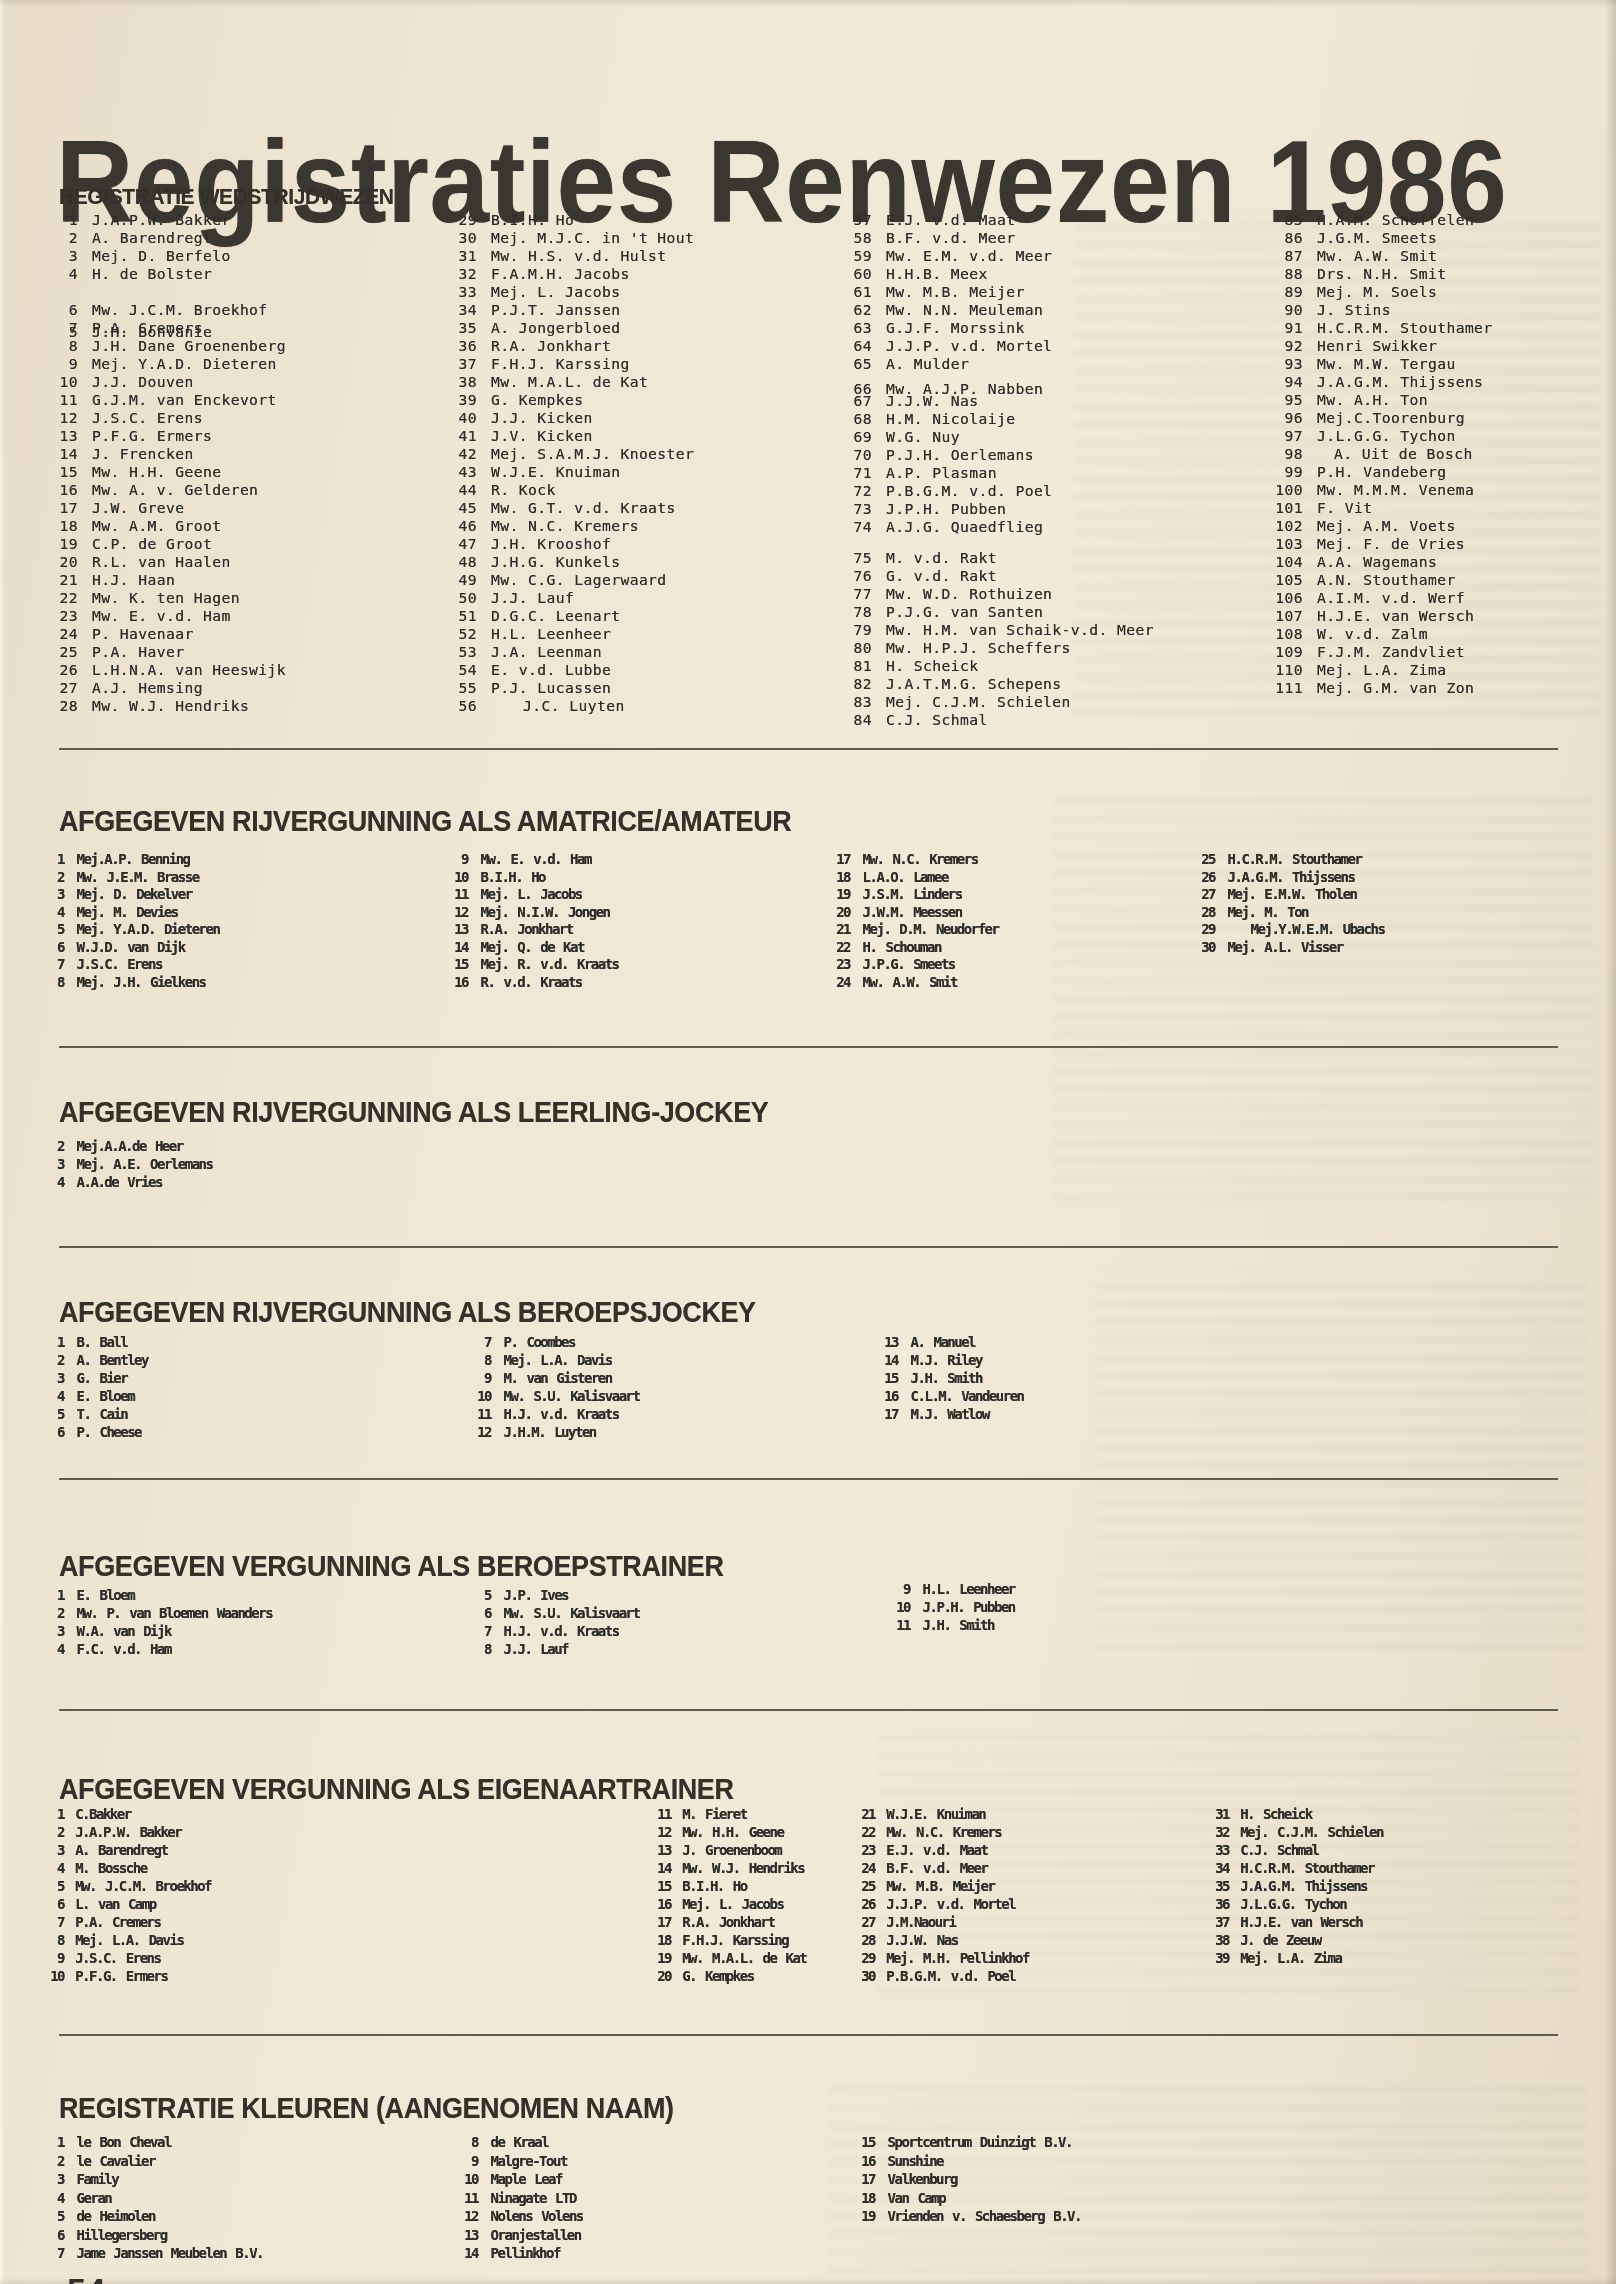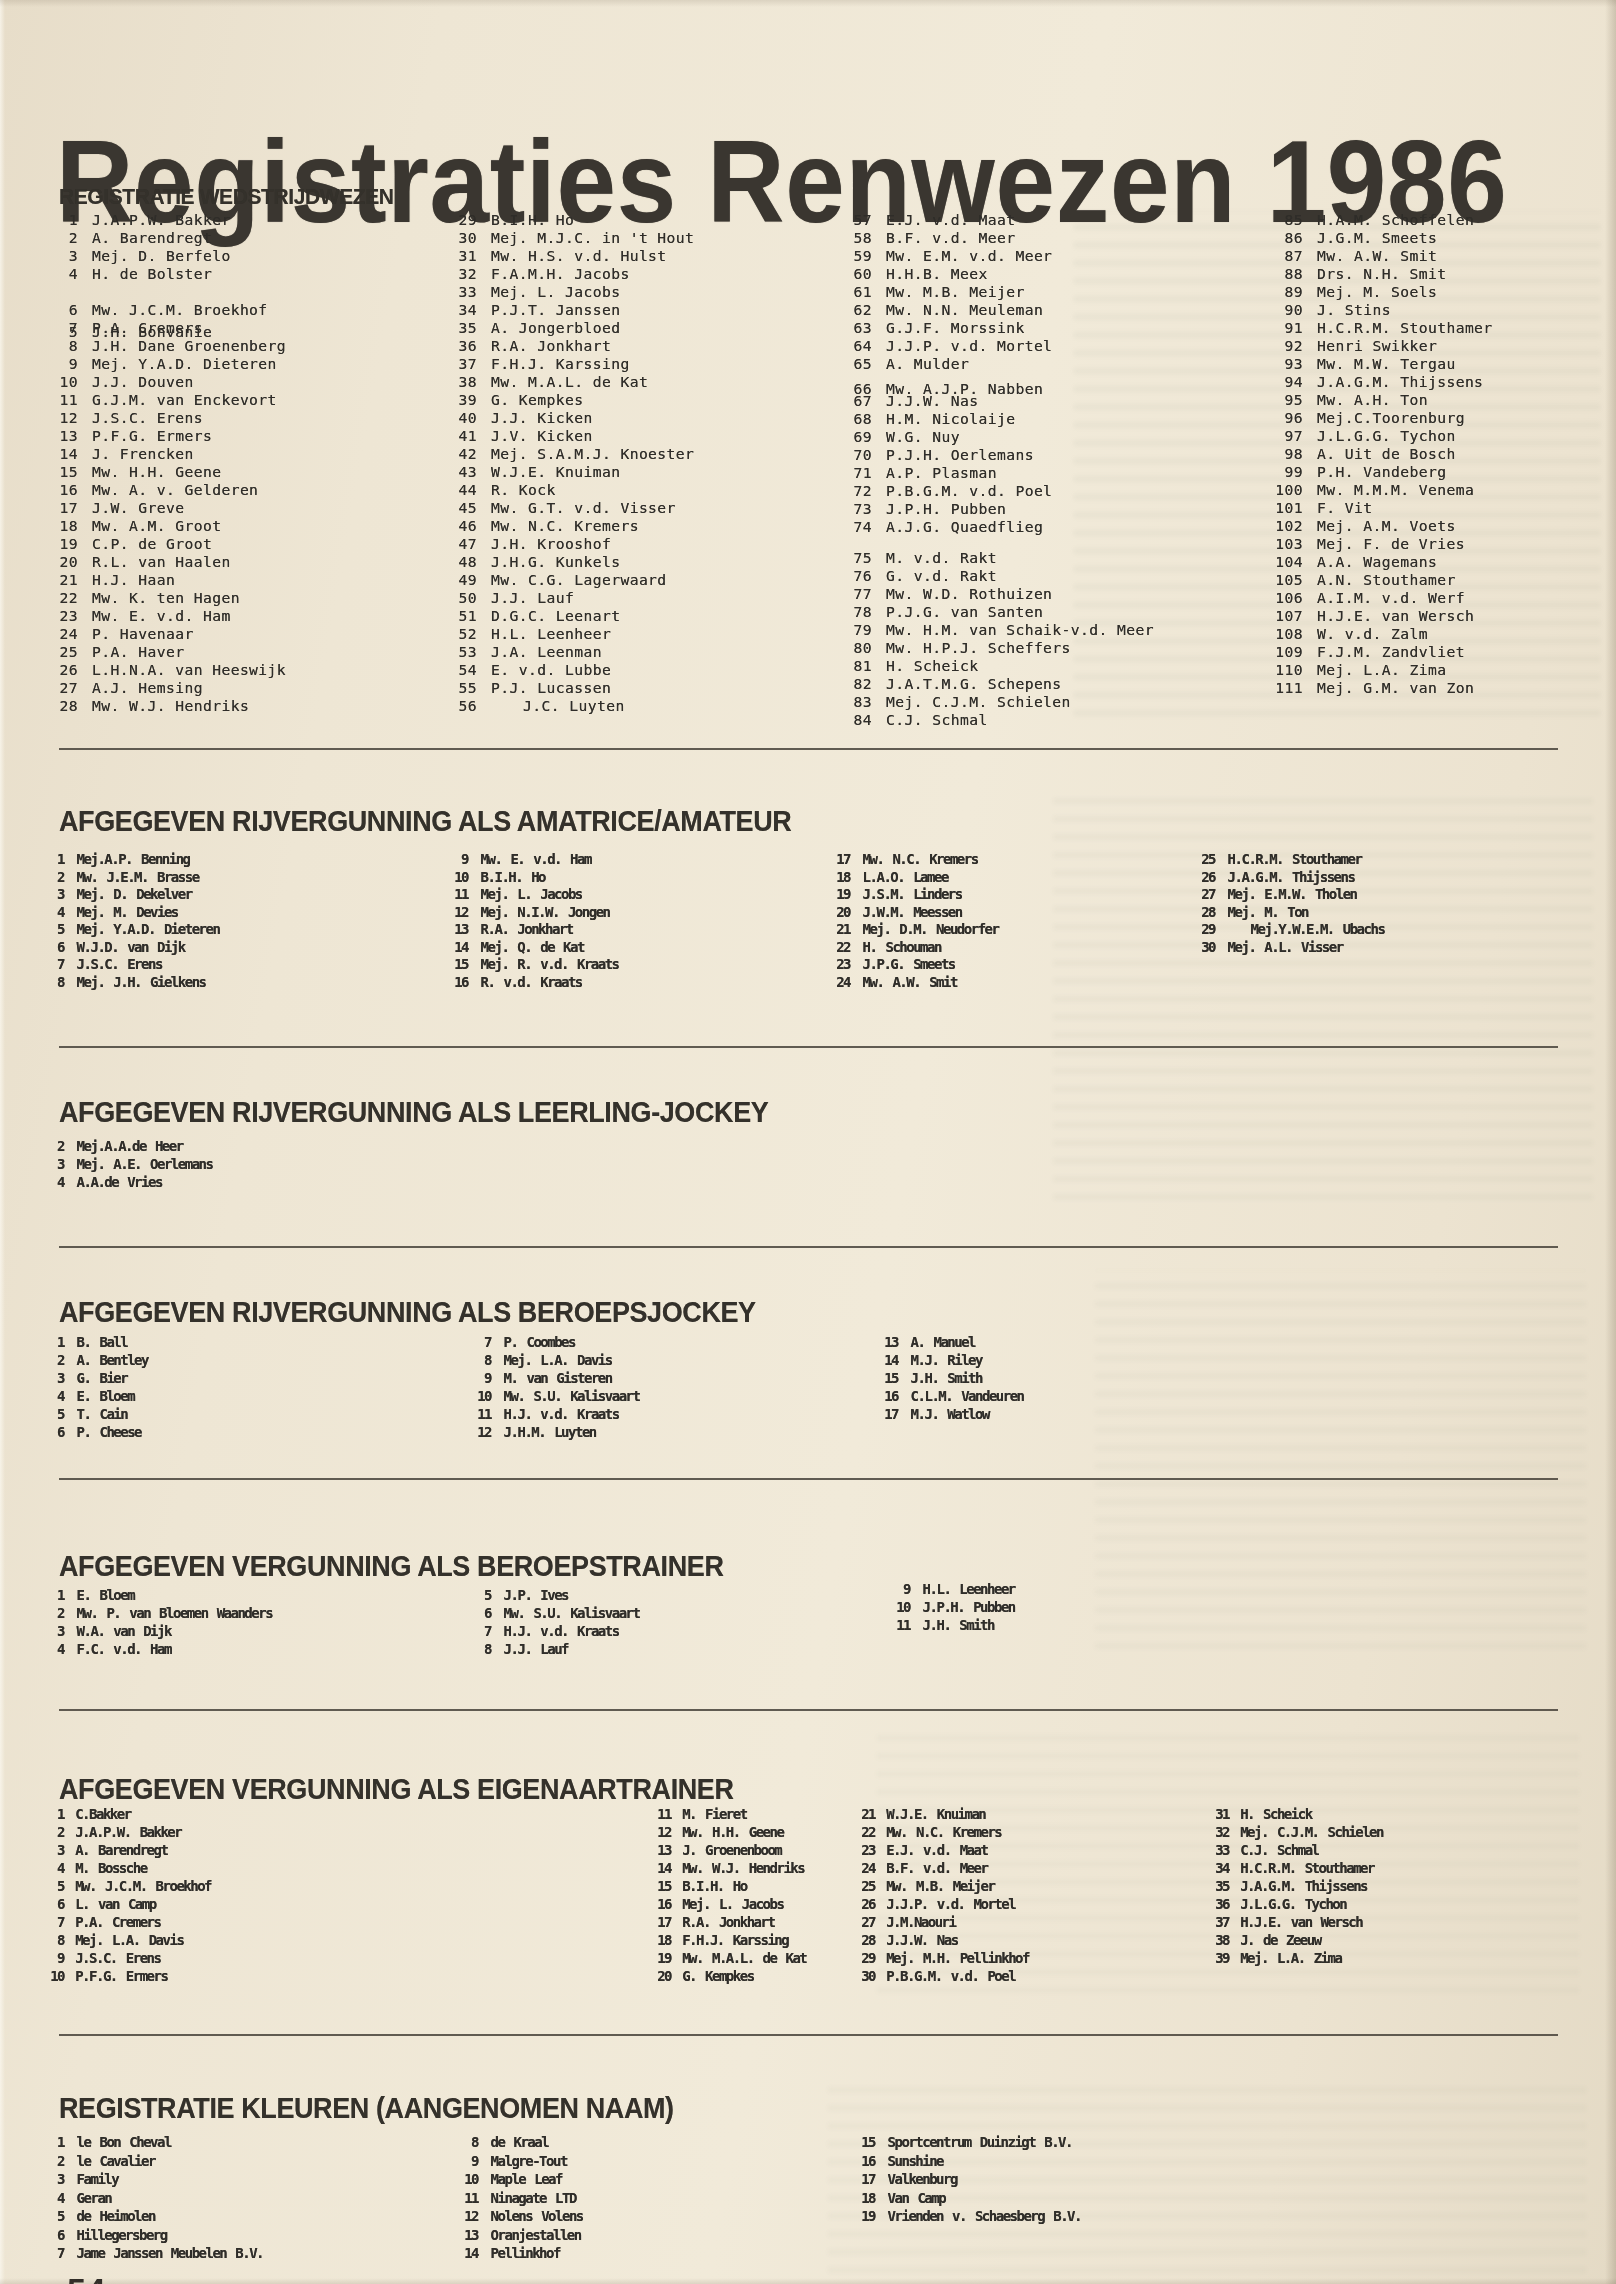--- a/index.html
+++ b/index.html
@@ -257,21 +257,21 @@
         <div class="row" style="height: 18px; line-height: 18px;">
           <span class="num" style="width: 36px;">43</span>
           <span class="nm" style="margin-left: 14px;">W.J.E. Knuiman</span>
         </div>
         <div class="row" style="height: 18px; line-height: 18px;">
           <span class="num" style="width: 36px;">44</span>
           <span class="nm" style="margin-left: 14px;">R. Kock</span>
         </div>
         <div class="row" style="height: 18px; line-height: 18px;">
           <span class="num" style="width: 36px;">45</span>
-          <span class="nm" style="margin-left: 14px;">Mw. G.T. v.d. Visser</span>
+          <span class="nm" style="margin-left: 14px;">Mw. G.T. v.d. Kraats</span>
         </div>
         <div class="row" style="height: 18px; line-height: 18px;">
           <span class="num" style="width: 36px;">46</span>
           <span class="nm" style="margin-left: 14px;">Mw. N.C. Kremers</span>
         </div>
         <div class="row" style="height: 18px; line-height: 18px;">
           <span class="num" style="width: 36px;">47</span>
           <span class="nm" style="margin-left: 14px;">J.H. Krooshof</span>
         </div>
         <div class="row" style="height: 18px; line-height: 18px;">
@@ -471,21 +471,21 @@
           <span class="nm" style="margin-left: 14px;">Mw. A.H. Ton</span>
         </div>
         <div class="row" style="height: 18px; line-height: 18px;">
           <span class="num" style="width: 36px;">96</span>
           <span class="nm" style="margin-left: 14px;">Mej.C.Toorenburg</span>
         </div>
         <div class="row" style="height: 18px; line-height: 18px;">
           <span class="num" style="width: 36px;">97</span>
           <span class="nm" style="margin-left: 14px;">J.L.G.G. Tychon</span>
         </div>
-        <div class="row" style="height: 18px; line-height: 18px;">
+        <div class="row" style="height: 18px; line-height: 18px; gap: 17px;">
           <span class="num" style="width: 36px;">98</span>
           <span class="nm" style="margin-left: 14px;">A. Uit de Bosch</span>
         </div>
         <div class="row" style="height: 18px; line-height: 18px;">
           <span class="num" style="width: 36px;">99</span>
           <span class="nm" style="margin-left: 14px;">P.H. Vandeberg</span>
         </div>
         <div class="row" style="height: 18px; line-height: 18px;">
           <span class="num" style="width: 36px;">100</span>
           <span class="nm" style="margin-left: 14px;">Mw. M.M.M. Venema</span>

